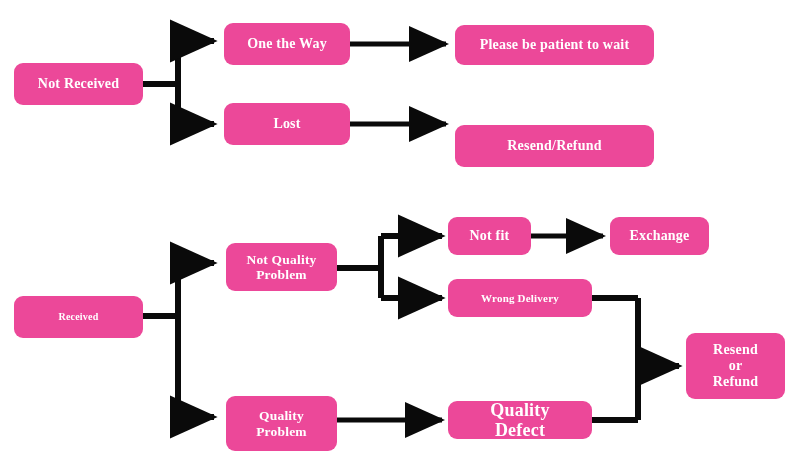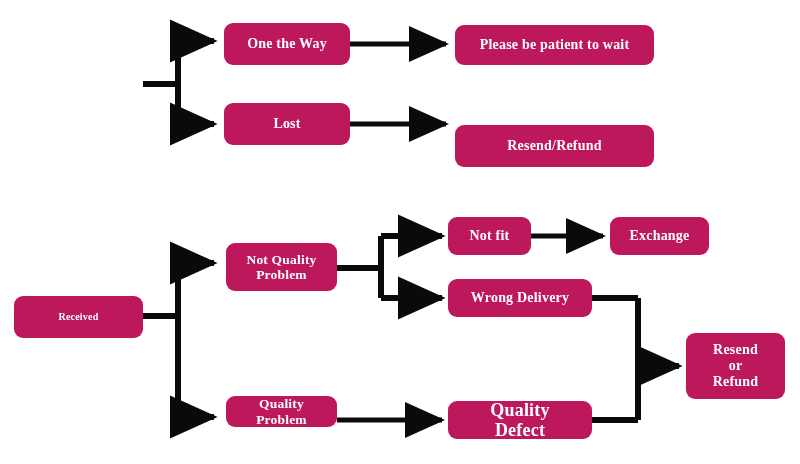--- a/index.html
+++ b/index.html
@@ -10,21 +10,21 @@
   #canvas {
     position: relative;
     width: 800px;
     height: 464px;
     background: #ffffff;
     overflow: hidden;
     font-family: "Liberation Serif", "DejaVu Serif", serif;
   }
   .node {
     position: absolute;
-    background: #be185d;
+    background: #ec4899;
     color: #ffffff;
     border-radius: 9px;
     display: flex;
     align-items: center;
     justify-content: center;
     text-align: center;
     font-weight: bold;
     line-height: 1.12;
     letter-spacing: 0.2px;
     box-sizing: border-box;
@@ -98,20 +98,23 @@
     </g>
 
     <g>
       <path d="M592,298 L638,298" stroke="#0a0a0a" stroke-width="6" fill="none"></path>
       <path d="M592,420 L638,420" stroke="#0a0a0a" stroke-width="6" fill="none"></path>
       <path d="M638,298 L638,420" stroke="#0a0a0a" stroke-width="6" fill="none"></path>
       <path d="M638,366 L679,366" stroke="#0a0a0a" stroke-width="6" fill="none" marker-end="url(#ah)"></path>
     </g>
   </svg>
 
+  <div class="node" style="left:14px; top:63px; width:129px; height:42px; font-size:14px;">
+    <span class="node-label">Not Received</span>
+  </div>
 
   <div class="node" style="left:224px; top:23px; width:126px; height:42px; font-size:14px;">
     <span class="node-label">One the Way</span>
   </div>
 
   <div class="node" style="left:224px; top:103px; width:126px; height:42px; font-size:14px;">
     <span class="node-label">Lost</span>
   </div>
 
   <div class="node" style="left:455px; top:25px; width:199px; height:40px; font-size:14px;">
@@ -124,34 +127,34 @@
 
   <div class="node" style="left:14px; top:296px; width:129px; height:42px; font-size:10px;">
     <span class="node-label">Received</span>
   </div>
 
   <div class="node" style="left:226px; top:243px; width:111px; height:48px; font-size:13.5px;">
     <span class="node-label">Not Quality
 Problem</span>
   </div>
 
-  <div class="node" style="left:226px; top:396px; width:111px; height:31px; font-size:13.5px;">
+  <div class="node" style="left:226px; top:396px; width:111px; height:55px; font-size:13.5px;">
     <span class="node-label">Quality
 Problem</span>
   </div>
 
   <div class="node" style="left:448px; top:217px; width:83px; height:38px; font-size:14px;">
     <span class="node-label">Not fit</span>
   </div>
 
   <div class="node" style="left:610px; top:217px; width:99px; height:38px; font-size:14px;text-align:right;">
     <span class="node-label">Exchange</span>
   </div>
 
-  <div class="node" style="left:448px; top:279px; width:144px; height:38px; font-size:14px;">
+  <div class="node" style="left:448px; top:279px; width:144px; height:38px; font-size:11px;">
     <span class="node-label">Wrong Delivery</span>
   </div>
 
   <div class="node" style="left:448px; top:401px; width:144px; height:38px; font-size:18px;">
     <span class="node-label">Quality Defect</span>
   </div>
 
   <div class="node" style="left:686px; top:333px; width:99px; height:66px; font-size:14px;justify-content:center;">
     <span class="node-label">Resend or
 Refund</span>

